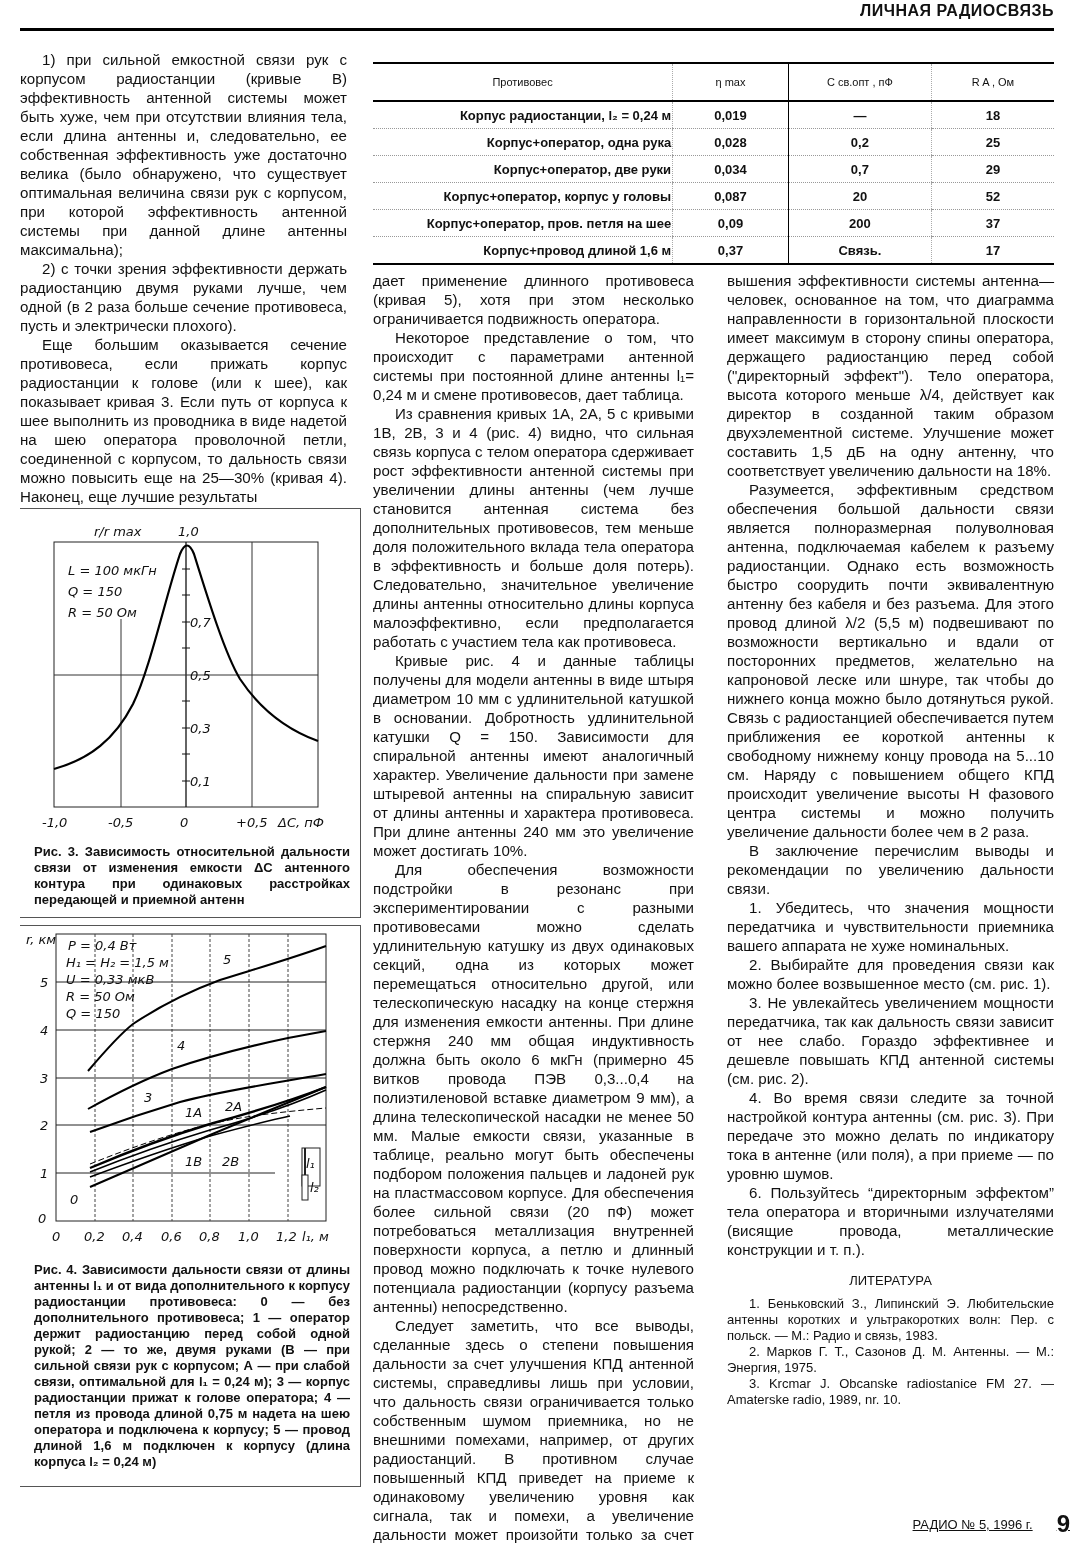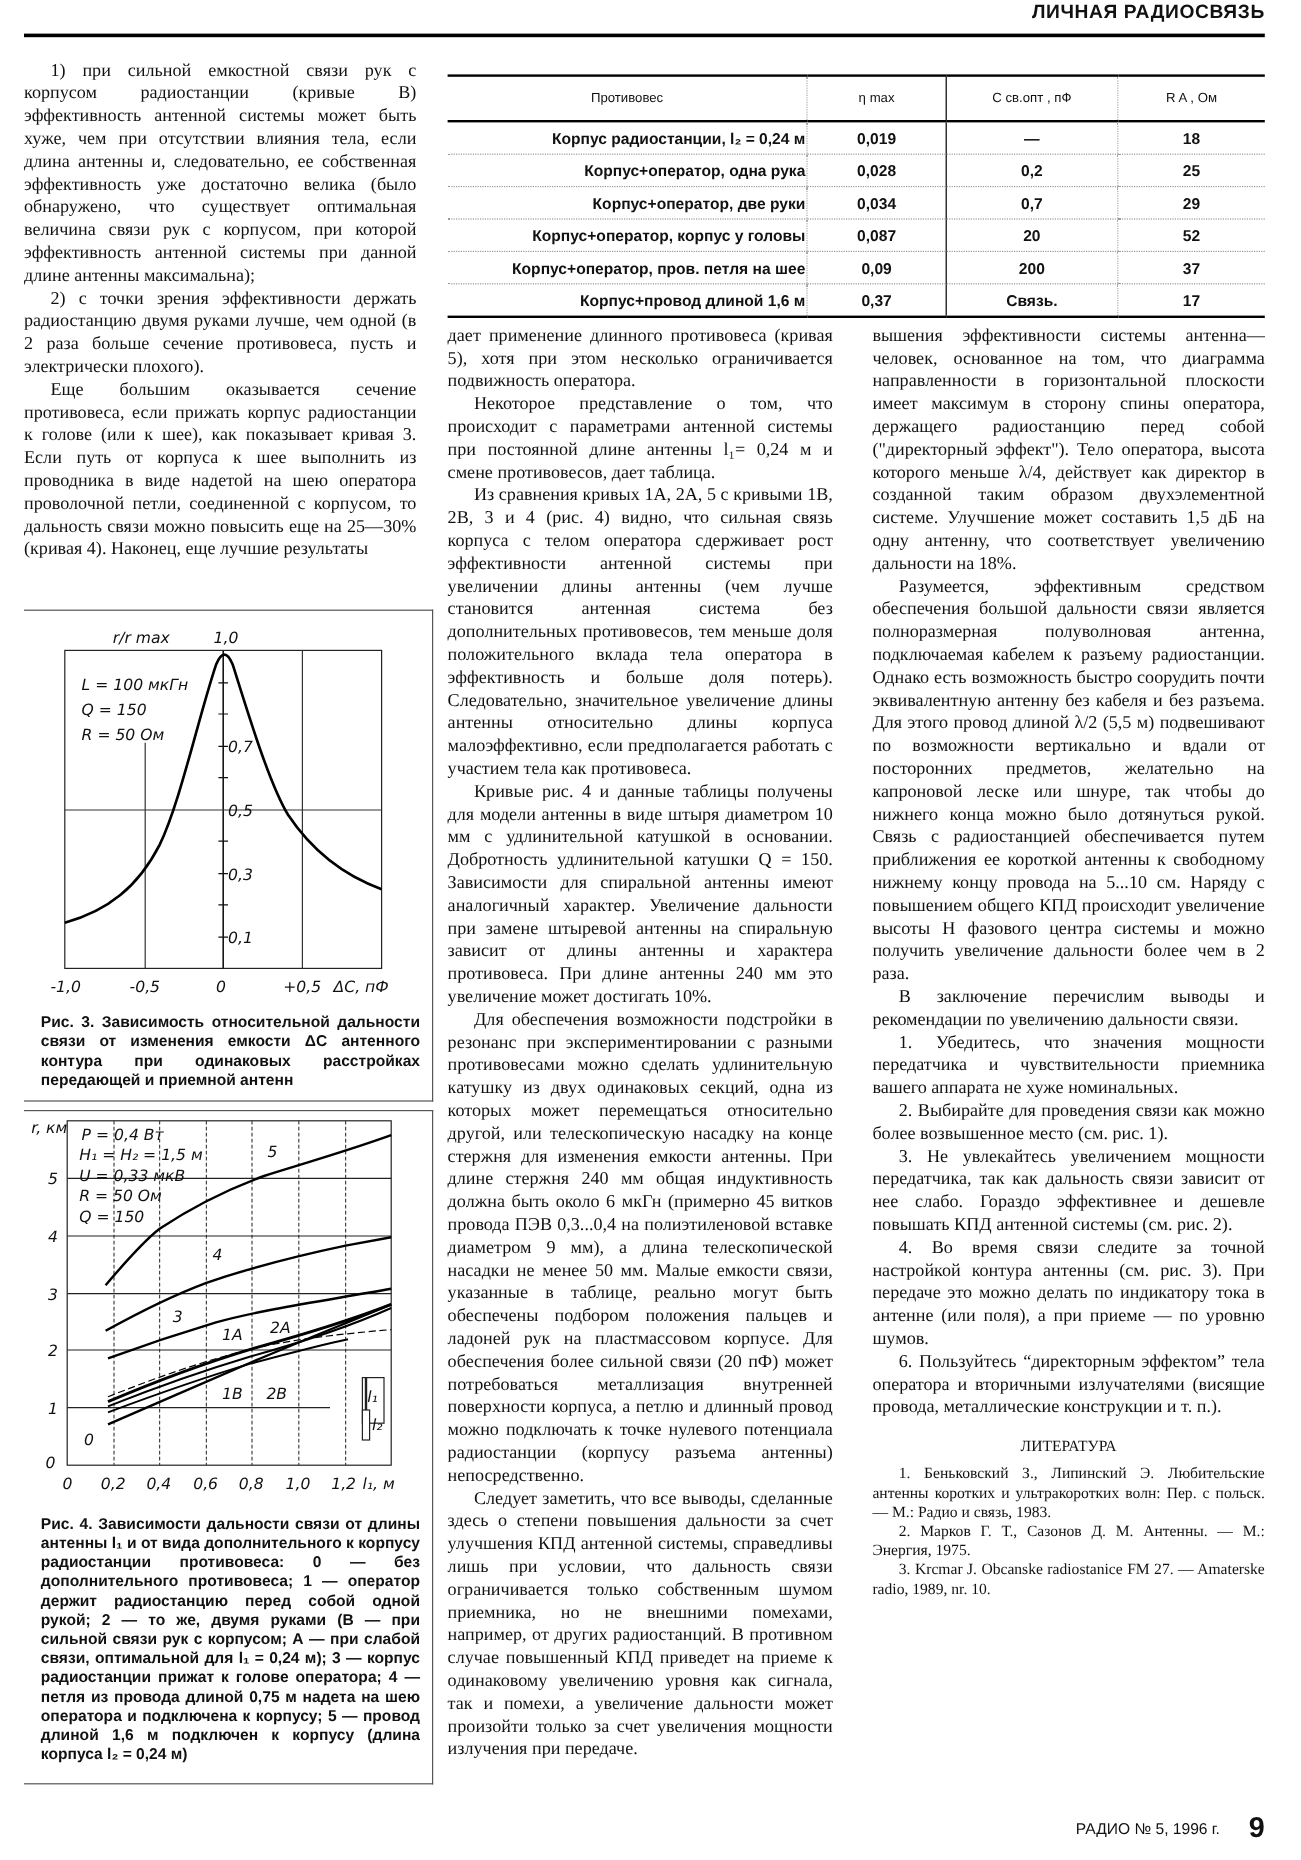--- a/index.html
+++ b/index.html
@@ -2,21 +2,21 @@
 <html><head>
 <meta charset="utf-8">
 <style>
   html,body{margin:0;padding:0;background:#fff;}
   body{width:1084px;height:1550px;position:relative;overflow:hidden;color:#111;
        font-family:"Liberation Sans",sans-serif;}
   .header-title{position:absolute;right:30px;top:2px;font-weight:bold;font-size:16px;
        letter-spacing:0.5px;font-family:"Liberation Sans",sans-serif;}
   .header-rule{position:absolute;left:20px;right:30px;top:28px;height:3px;background:#000;}
   .col{position:absolute;font-size:15.1px;line-height:19px;text-align:justify;}
-  .col p{margin:0;text-indent:22px;font-family:Liberation Serif, serif;}
+  .col p{margin:0;text-indent:22px;}
   .col p.noind{text-indent:0;}
   #col1{left:20px;top:50px;width:327px;}
   #col2{left:373px;top:271px;width:321px;}
   #col3{left:727px;top:271px;width:327px;}
   
   .tbl-wrap{position:absolute;left:373px;top:62px;width:681px;}
   table{border-collapse:collapse;width:100%;font-size:13px;font-weight:bold;}
   table th{font-weight:normal;font-size:11px;height:34px;border-top:2px solid #000;border-bottom:2px solid #000;}
   table td{height:24px;border-bottom:1px dotted #999;text-align:right;}
   table tr:last-child td{border-bottom:2px solid #000;}
@@ -28,21 +28,21 @@
   .fig{position:absolute;left:20px;border:1px solid #555;border-left:none;}
   #fig3{top:508px;width:340px;height:408px;}
   #fig4{top:925px;width:340px;height:560px;}
   .fig svg{position:absolute;left:0;top:0;}
   .caption{position:absolute;left:14px;width:316px;font-weight:bold;font-size:13px;line-height:16px;text-align:justify;}
   #fig3 .caption{top:335px;}
   #fig4 .caption{top:336px;}
   .svgtxt{font-family:"DejaVu Sans",sans-serif;font-style:italic;font-size:13px;fill:#111;}
   .lit-title{text-align:center !important;text-indent:0 !important;font-size:13px;margin-top:12px !important;margin-bottom:6px !important;}
   .lit{font-size:13px;line-height:16px;}
-  .footer{position:absolute;right:30px;top:1510px;font-size:13px;}
+  .footer{position:absolute;right:14px;top:1510px;font-size:13px;text-decoration:underline;}
   .footer .pg{font-weight:bold;font-size:24px;margin-left:24px;vertical-align:-3px;}
 </style>
 </head>
 <body>
 
 <div class="header-title">ЛИЧНАЯ РАДИОСВЯЗЬ</div>
 <div class="header-rule"></div>
 
 <div class="col" id="col1">
   <p>1) при сильной емкостной связи рук с корпусом радиостанции (кривые В) эффективность антенной системы может быть хуже, чем при отсутствии влияния тела, если длина антенны и, следовательно, ее собственная эффективность уже достаточно велика (было обнаружено, что существует оптимальная величина связи рук с корпусом, при которой эффективность антенной системы при данной длине антенны максимальна);</p>

